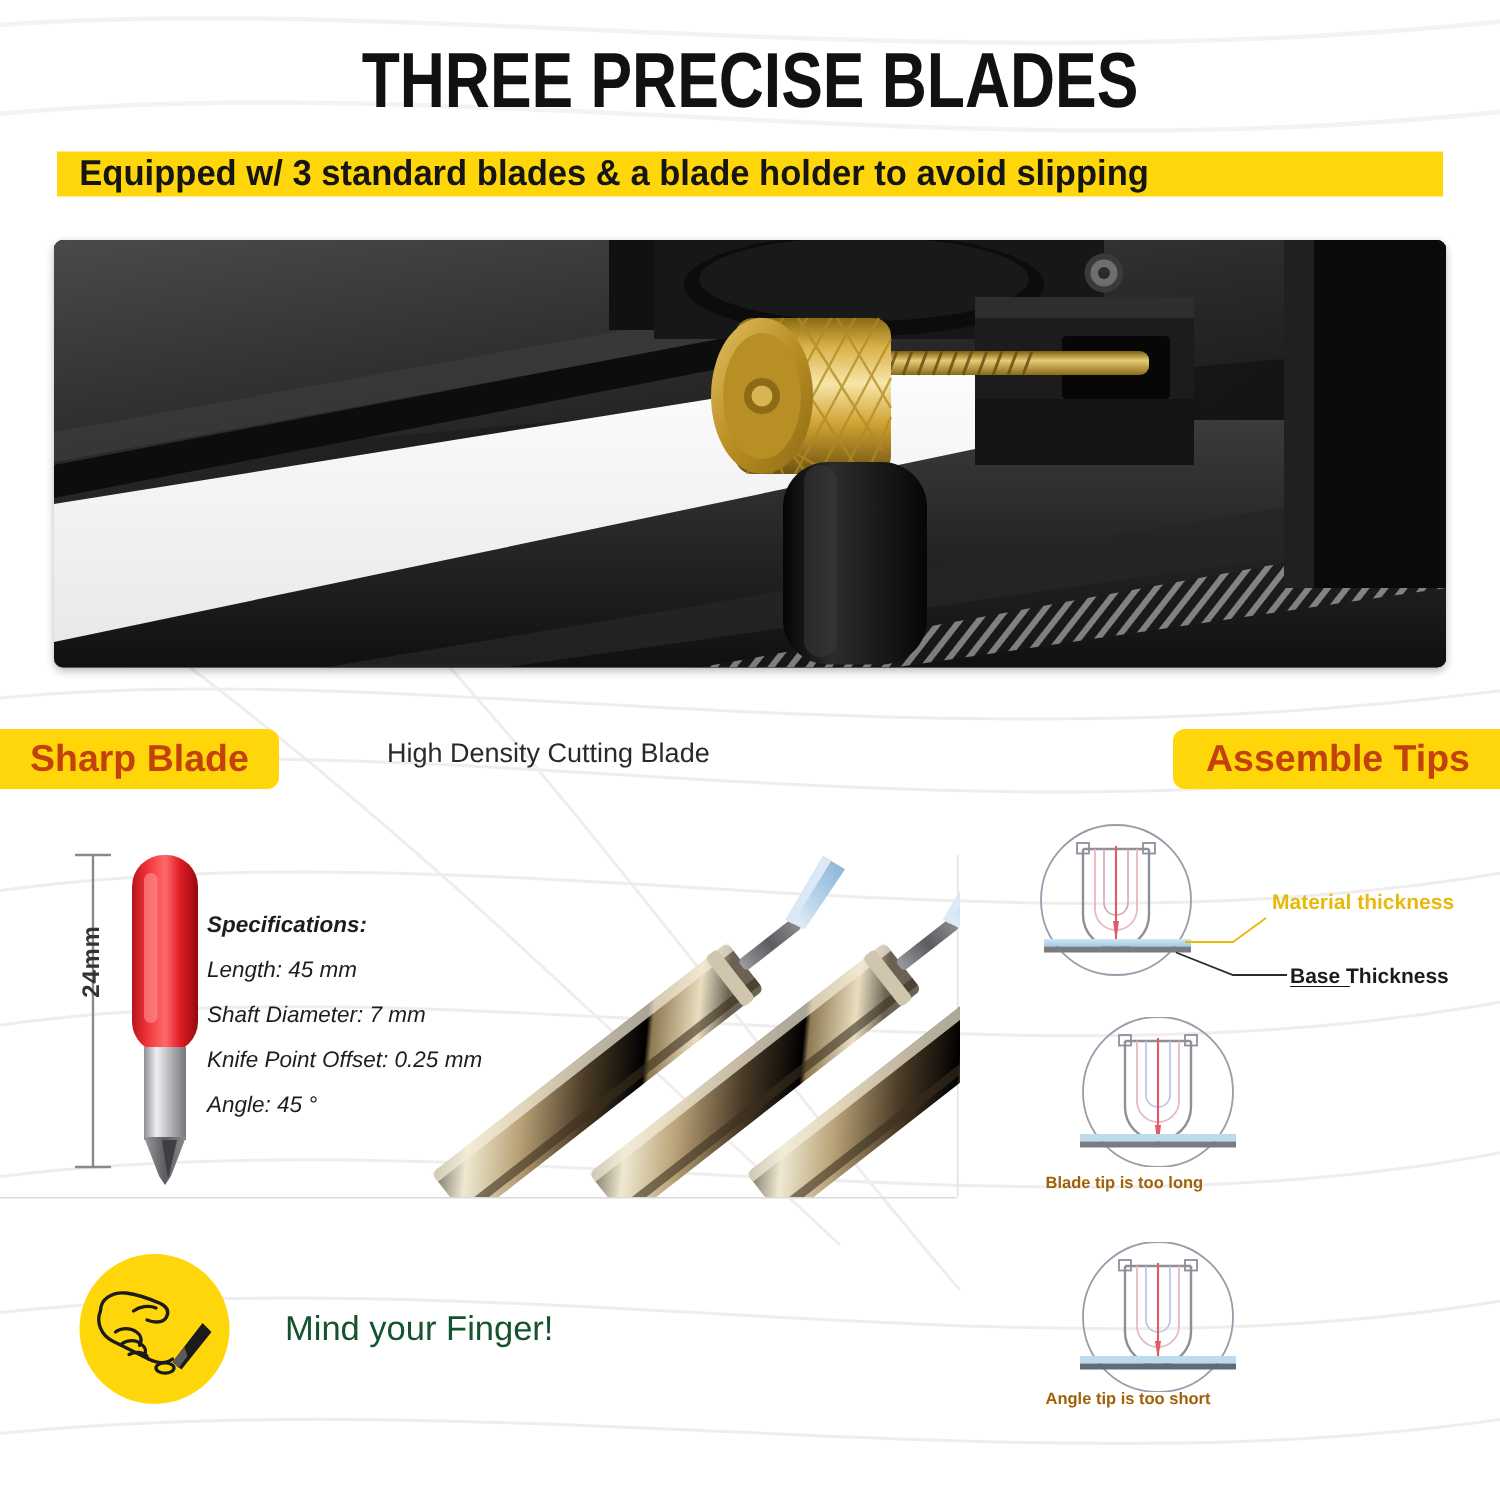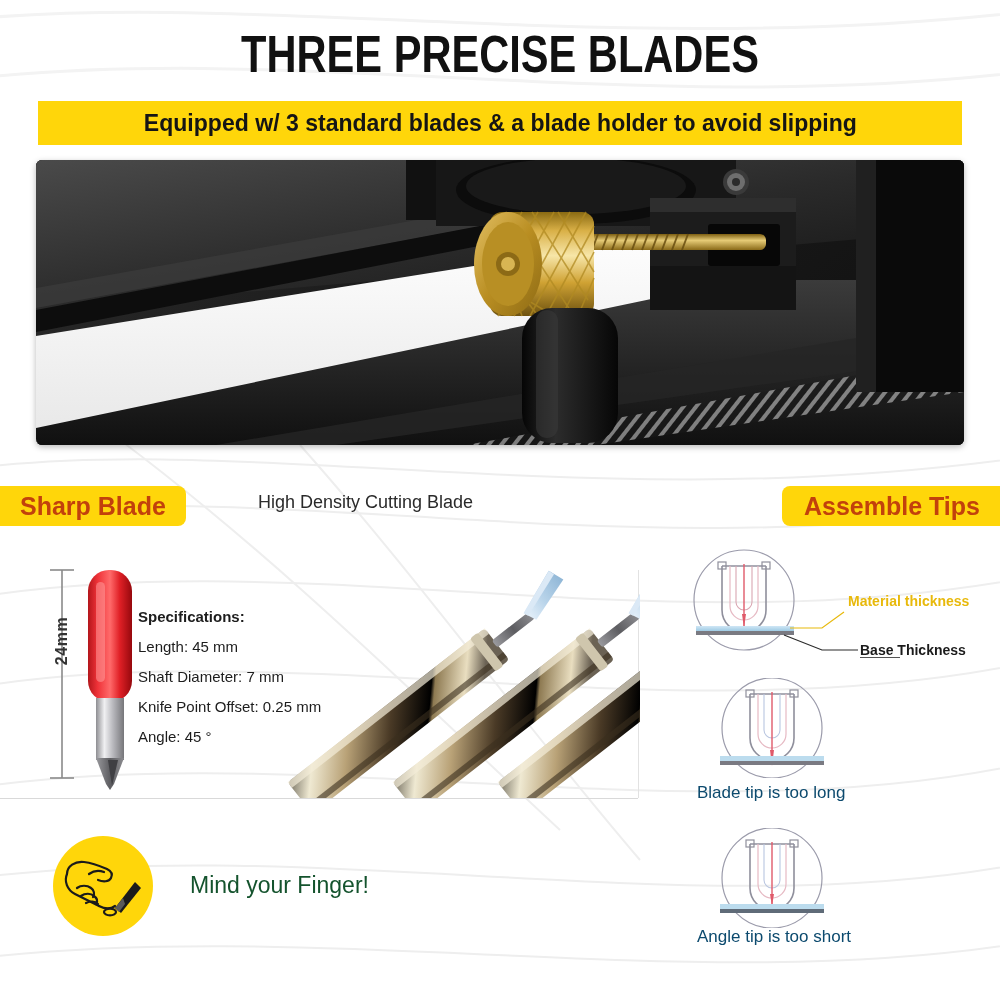--- a/index.html
+++ b/index.html
@@ -24,24 +24,24 @@
     letter-spacing:0px;
     color:#111111;
     transform:scaleX(0.80);
     transform-origin:50% 50%;
     white-space:nowrap;
     z-index:3;
   }
 
   
   .subbanner{
-    position:absolute;left:38px;top:101px;width:924px;height:44px;
+    position:absolute;left:38px;top:101px;width:924px;height:30px;
     background:#FFD60A;
     z-index:3;
-    display:flex;align-items:center;justify-content:center;
+    display:flex;align-items:center;
   }
   .subbanner .txt{
     font-size:24px;font-weight:bold;color:#151515;
     white-space:nowrap;transform:scaleX(0.96);
   }
 
   
   .hero{
     position:absolute;left:36px;top:160px;width:928px;height:285px;
     border-radius:6px;overflow:hidden;
@@ -87,20 +87,21 @@
   .dim-label{
     position:absolute;left:38px;top:632px;
     font-size:16px;font-weight:bold;color:#333;
     transform:rotate(-90deg);transform-origin:50% 50%;
     letter-spacing:.5px;z-index:4;
   }
 
   .specs{
     position:absolute;left:138px;top:608px;z-index:4;
     color:#1d1d1d;
+    font-style:italic;
   }
   .specs .spec-title{font-size:15px;font-weight:bold;margin-bottom:13px;}
   .specs .spec-row{font-size:15px;margin-bottom:13px;white-space:nowrap;}
 
   
   .warn-circle{
     position:absolute;left:53px;top:836px;width:100px;height:100px;
     border-radius:50%;background:#FFD60A;z-index:5;
   }
   .warn-circle svg{display:block;width:100%;height:100%;}
@@ -110,21 +111,21 @@
   }
 
   
   .diag{position:absolute;z-index:4;}
   .diag svg{display:block;}
   .diag1{left:672px;top:548px;width:300px;height:110px;}
   .diag2{left:700px;top:678px;width:300px;height:100px;}
   .diag3{left:700px;top:828px;width:300px;height:100px;}
 
   .diag-caption{
-    position:absolute;font-size:17px;font-weight:normal;color:#0c4a6e;
+    position:absolute;font-size:11px;font-weight:bold;color:#a16207;
     white-space:nowrap;z-index:5;
   }
   .cap2{left:697px;top:783px;}
   .cap3{left:697px;top:927px;}
 </style>
 </head>
 <body>
 
 <div class="page">
 

